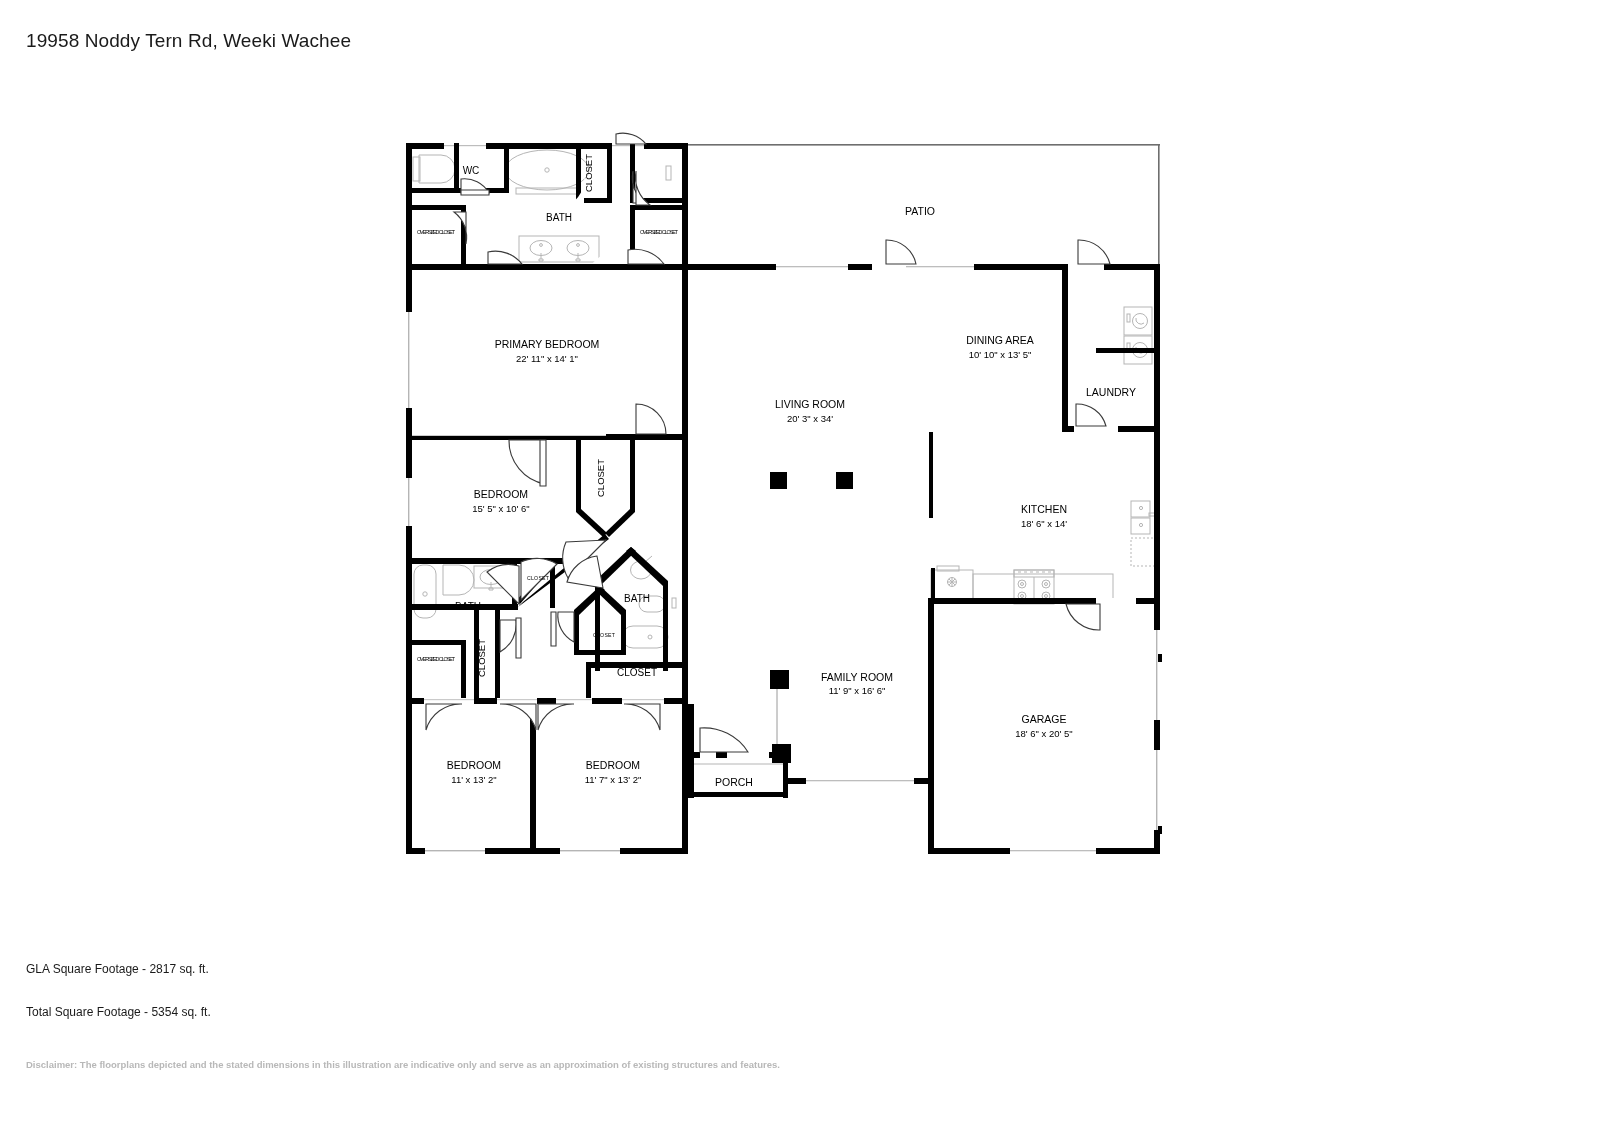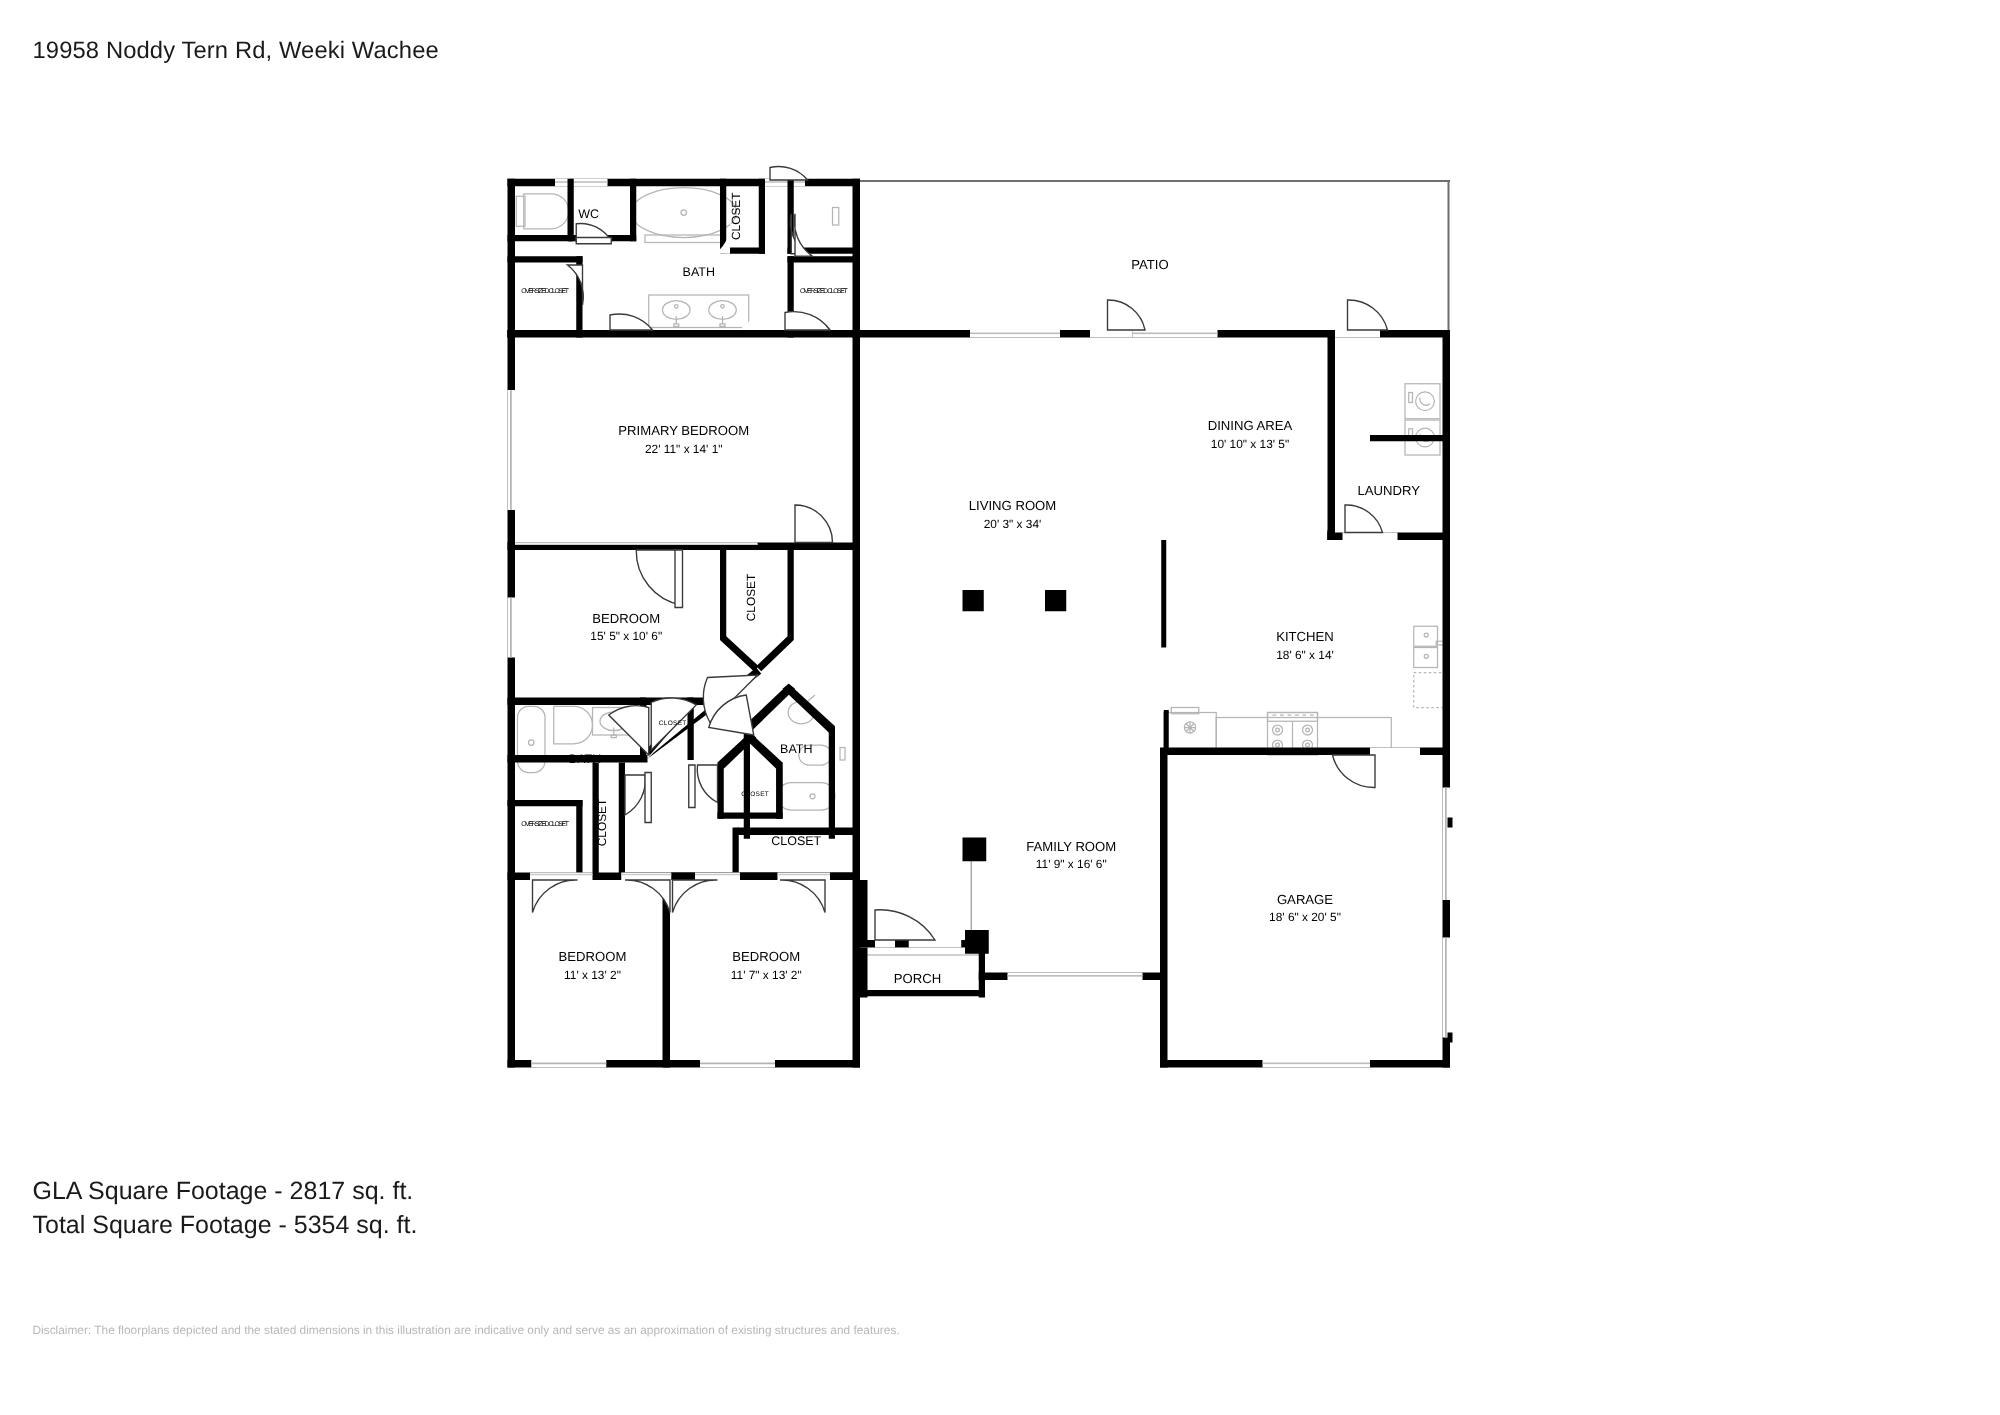--- a/index.html
+++ b/index.html
@@ -34,37 +34,39 @@
     height: 1132px;
   }
 
   #summary {
     position: absolute;
     left: 26px;
     top: 940px;
     width: 900px;
   }
   #summary .sum-line {
-    font-size: 20px;
+    font-size: 12px;
     color: #1a1a1a;
     line-height: 27px;
     white-space: nowrap;
+    margin-top: 16px;
   }
 
   #disclaimer {
     position: absolute;
     left: 26px;
     top: 1055px;
     width: 1100px;
   }
   #disclaimer .disc-line {
     font-size: 9.5px;
     color: #b8b8b8;
     line-height: 19px;
     white-space: nowrap;
+    font-weight: bold;
   }
 </style>
 </head>
 <body>
 
 <div id="title">19958 Noddy Tern Rd, Weeki Wachee</div>
 
 <svg id="plan" viewBox="0 0 1600 1132" xmlns="http://www.w3.org/2000/svg">
 
   <g stroke="#b5b5b5" fill="none" stroke-width="1">

